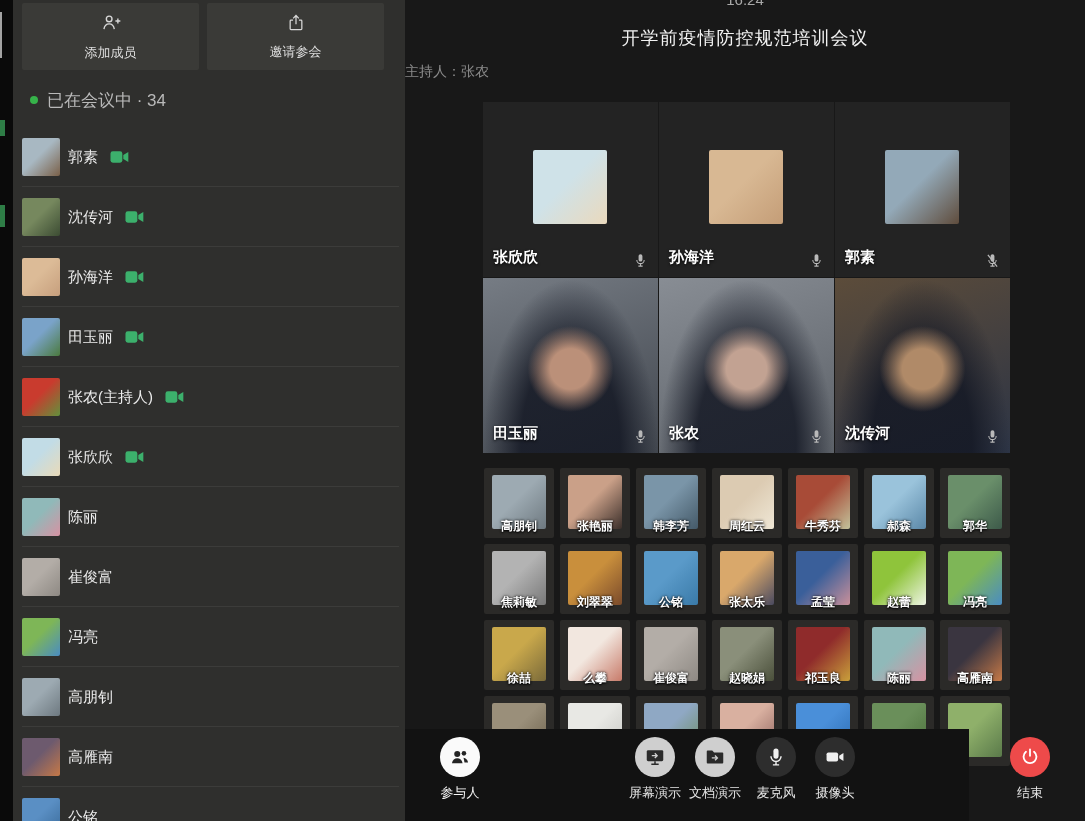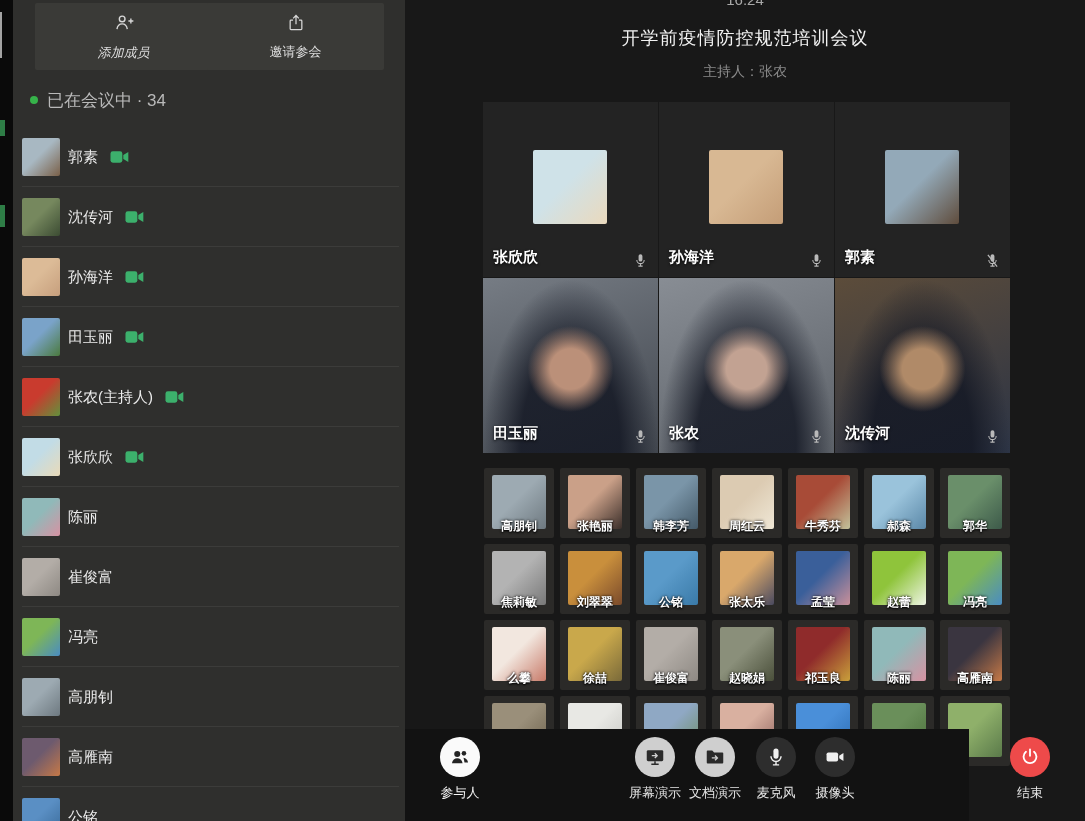--- a/index.html
+++ b/index.html
@@ -10,36 +10,36 @@
   
   #edge-strip { position:absolute; left:0; top:0; width:13px; height:821px; background:#0a0a0a; }
   .edge-frag-line { position:absolute; left:0; top:12px; width:2px; height:46px; background:#c9c9c9; opacity:.8; }
   .edge-frag-green { position:absolute; left:0; width:5px; background:#2e7d46; }
 
   
   #sidebar { position:absolute; left:13px; top:0; width:392px; height:821px; background:#2f2f2d; }
   .side-btn { position:absolute; top:3px; height:67px; width:177px; background:#3a3a37; border:none; border-radius:2px;
               display:flex; flex-direction:column; align-items:center; justify-content:center; gap:7px; cursor:pointer; }
   .side-btn span.lbl { color:#dedede; font-size:13px; }
-  #btn-add { left:22px;font-style:italic; } #btn-invite { left:194px;text-align:center; }
+  #btn-add { left:9px; } #btn-invite { left:194px;text-align:center; }
   #status-row { position:absolute; left:17px; top:90px; height:20px; display:flex; align-items:center; gap:9px; }
   #status-dot { width:8px; height:8px; border-radius:50%; }
   #status-label { color:#b9b9b9; font-size:17px; }
   #participant-list { position:absolute; left:0; top:127px; right:0; bottom:0; overflow:hidden; }
   .p-row { position:relative; height:60px; display:flex; align-items:center; padding-left:55px; cursor:pointer; }
   .p-row::after { content:""; position:absolute; left:9px; right:6px; bottom:0; height:1px; background:#3c3c3a; }
   .p-avatar { position:absolute; left:9px; top:11px; width:38px; height:38px; border-radius:2px; }
   .p-name { color:#ececec; font-size:15px; }
   .p-cam { margin-left:12px; display:inline-flex; }
 
   
   #main { position:absolute; left:405px; top:0; width:680px; height:821px; background:#181818; }
   #clock { position:absolute; top:-9px; left:0; width:100%; text-align:center; color:#a8a8a8; font-size:15px; }
   #meeting-title { position:absolute; top:26px; left:0; width:100%; text-align:center; color:#f2f2f2; font-size:18px; letter-spacing:1px; }
-  #host-line { position:absolute; top:63px; left:0; width:100%; text-align:center; color:#8a8a8a; font-size:14px; }
+  #host-line { position:absolute; top:63px; left:0; width:100%; color:#8a8a8a; font-size:14px; }
 
   #featured-grid { position:absolute; left:78px; top:102px; display:grid; grid-template-columns:repeat(3,175px); grid-auto-rows:175px; gap:1px; }
   .f-tile { position:relative; background:#232323; overflow:hidden; cursor:pointer; }
   .f-avatar { position:absolute; left:50px; top:48px; width:74px; height:74px; border-radius:2px; }
   .f-name { position:absolute; left:10px; bottom:10px; color:#fff; font-size:15px; font-weight:bold; text-shadow:0 1px 3px rgba(0,0,0,.9); }
   .f-mic { position:absolute; right:9px; bottom:8px; display:flex; }
 
   #thumb-grid { position:absolute; left:79px; top:468px; display:grid; grid-template-columns:repeat(7,70px); grid-auto-rows:70px; gap:6px; }
   .t-tile { position:relative; background:#2b2a28; border-radius:2px; overflow:hidden; cursor:pointer; }
   .t-avatar { position:absolute; left:8px; top:7px; width:54px; height:54px; border-radius:2px; }
@@ -294,26 +294,26 @@
         </div>
         <div class="t-tile">
           <div class="t-avatar" style="background: linear-gradient(135deg, rgb(143, 196, 59) 0%, rgb(143, 196, 59) 45%, rgb(238, 244, 228) 100%);"></div>
           <div class="t-name">赵蕾</div>
         </div>
         <div class="t-tile">
           <div class="t-avatar" style="background: linear-gradient(135deg, rgb(126, 182, 87) 0%, rgb(126, 182, 87) 45%, rgb(74, 140, 194) 100%);"></div>
           <div class="t-name">冯亮</div>
         </div>
         <div class="t-tile">
+          <div class="t-avatar" style="background: linear-gradient(135deg, rgb(201, 168, 75) 0%, rgb(201, 168, 75) 45%, rgb(122, 106, 58) 100%);"></div>
+          <div class="t-name">徐喆</div>
+        </div>
+        <div class="t-tile">
           <div class="t-avatar" style="background: linear-gradient(135deg, rgb(242, 231, 223) 0%, rgb(242, 231, 223) 45%, rgb(200, 123, 106) 100%);"></div>
           <div class="t-name">么攀</div>
-        </div>
-        <div class="t-tile">
-          <div class="t-avatar" style="background: linear-gradient(135deg, rgb(201, 168, 75) 0%, rgb(201, 168, 75) 45%, rgb(122, 106, 58) 100%);"></div>
-          <div class="t-name">徐喆</div>
         </div>
         <div class="t-tile">
           <div class="t-avatar" style="background: linear-gradient(135deg, rgb(179, 173, 167) 0%, rgb(179, 173, 167) 45%, rgb(142, 137, 131) 100%);"></div>
           <div class="t-name">崔俊富</div>
         </div>
         <div class="t-tile">
           <div class="t-avatar" style="background: linear-gradient(135deg, rgb(138, 143, 122) 0%, rgb(138, 143, 122) 45%, rgb(74, 79, 58) 100%);"></div>
           <div class="t-name">赵晓娟</div>
         </div>
         <div class="t-tile">

